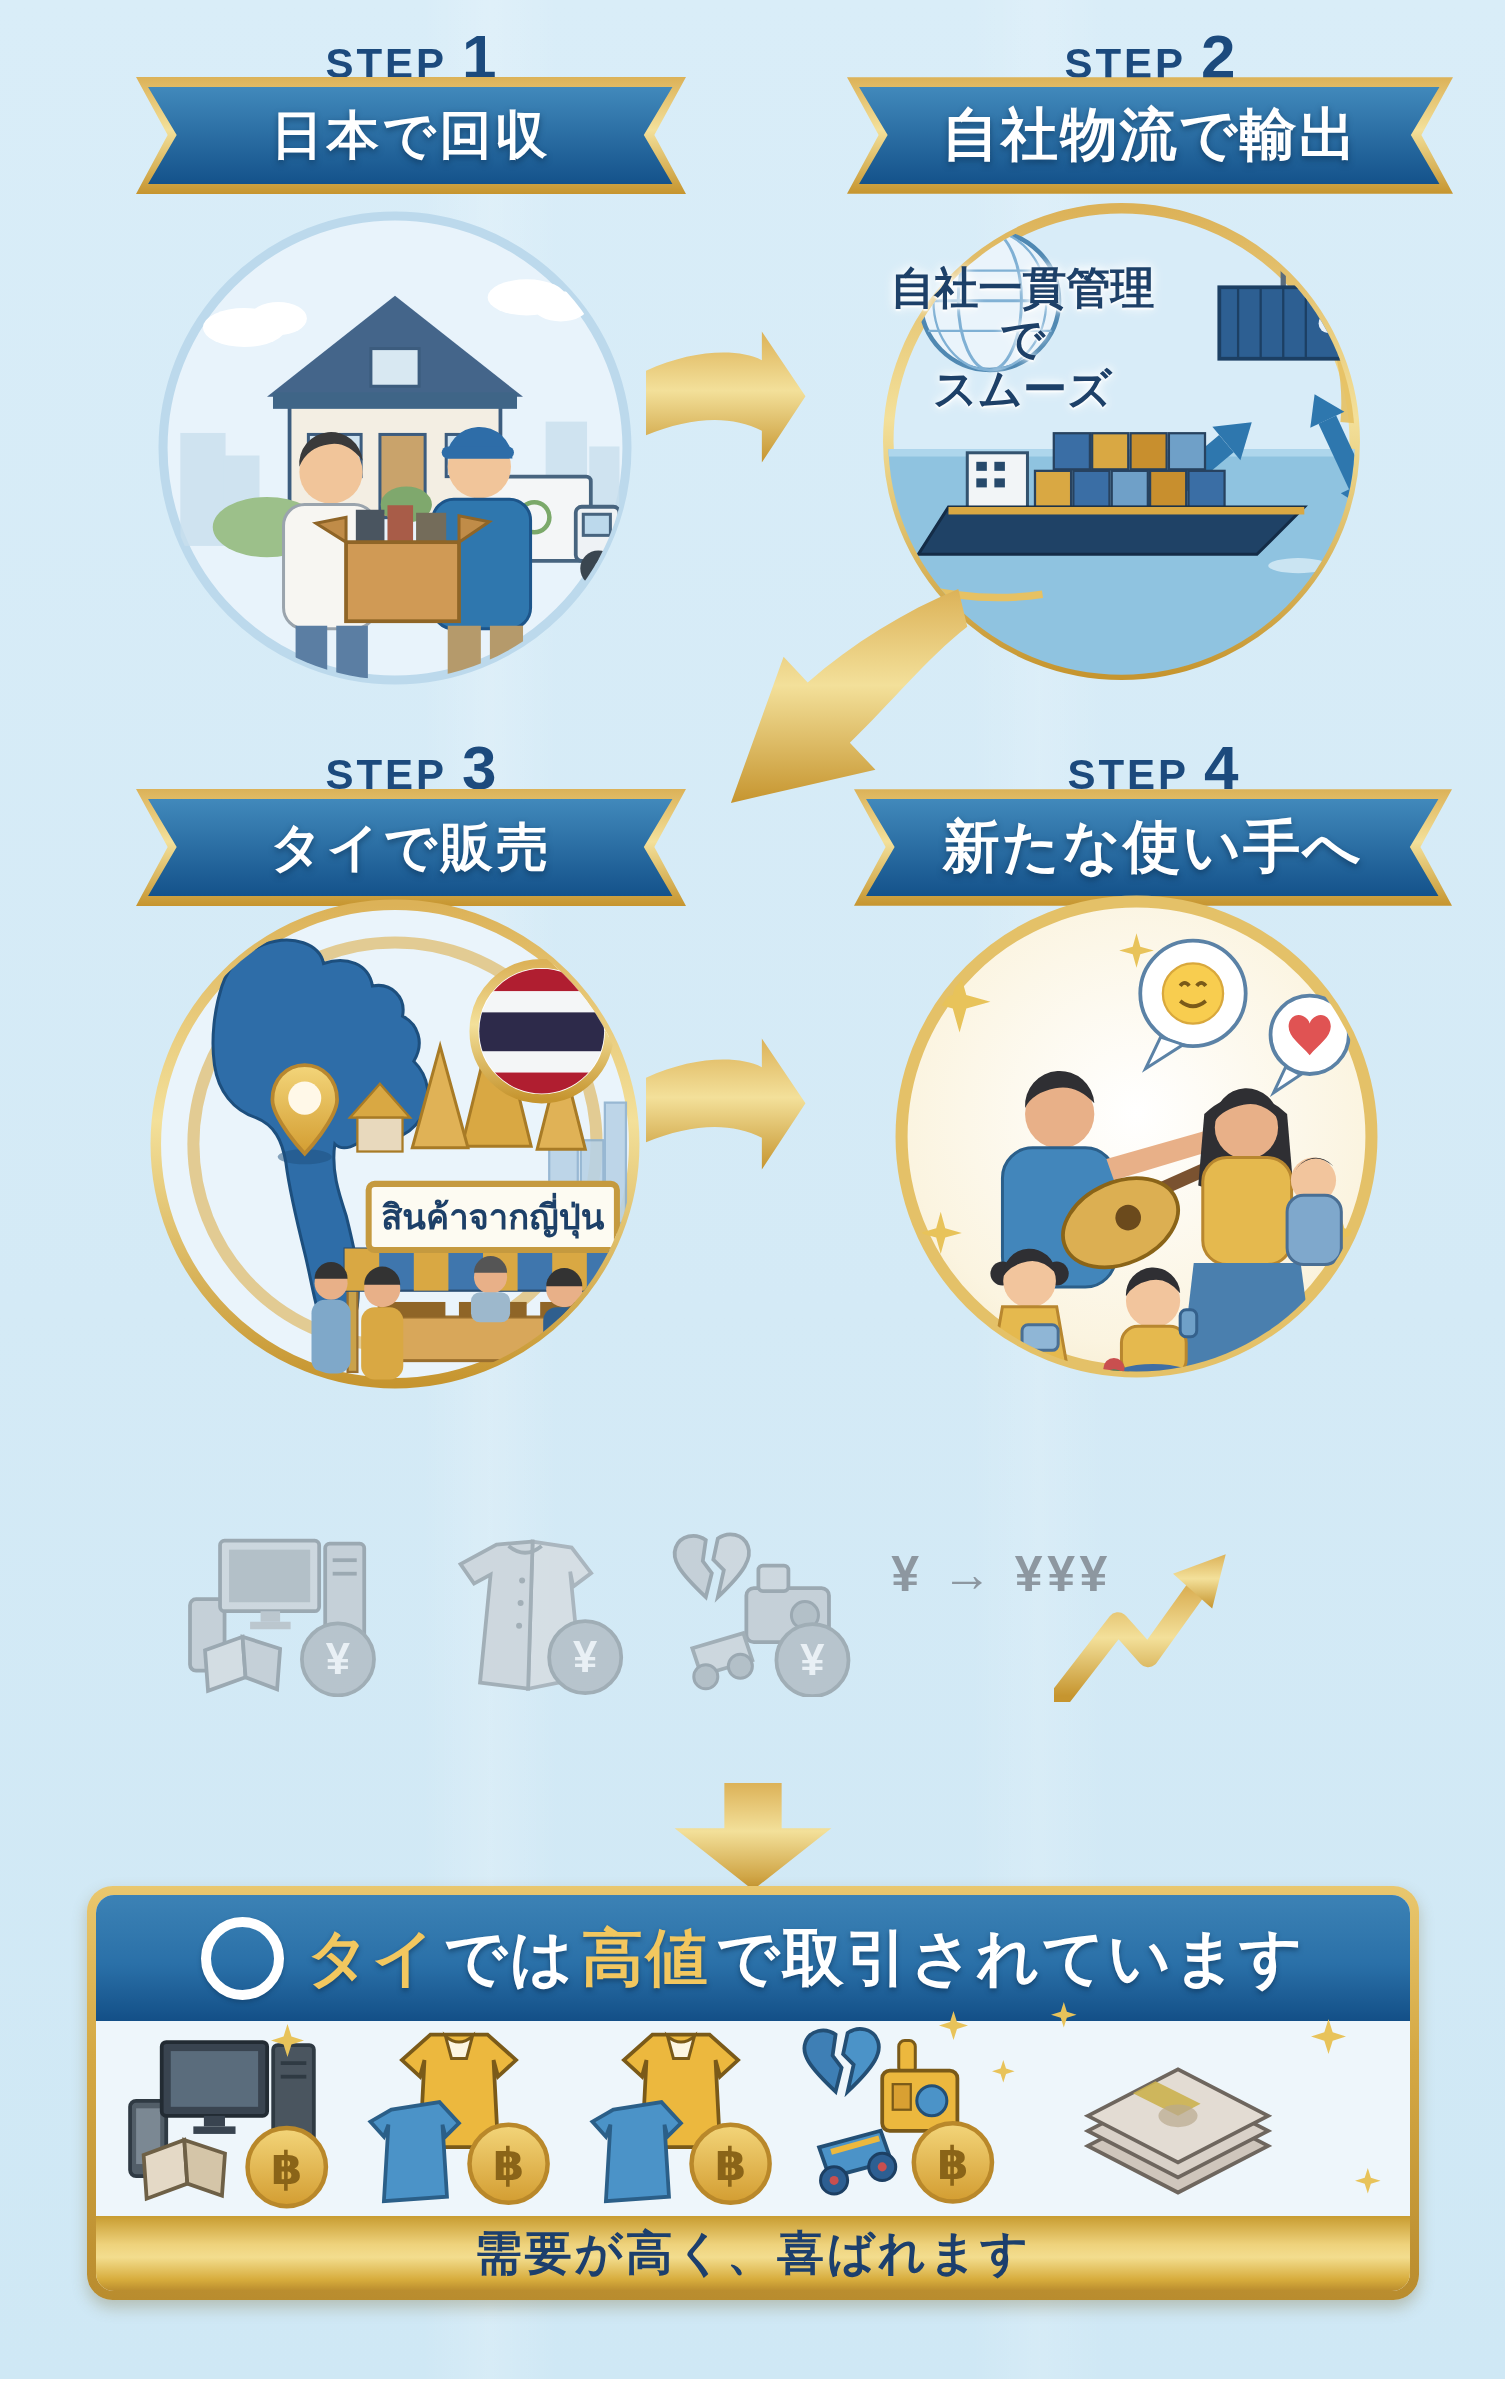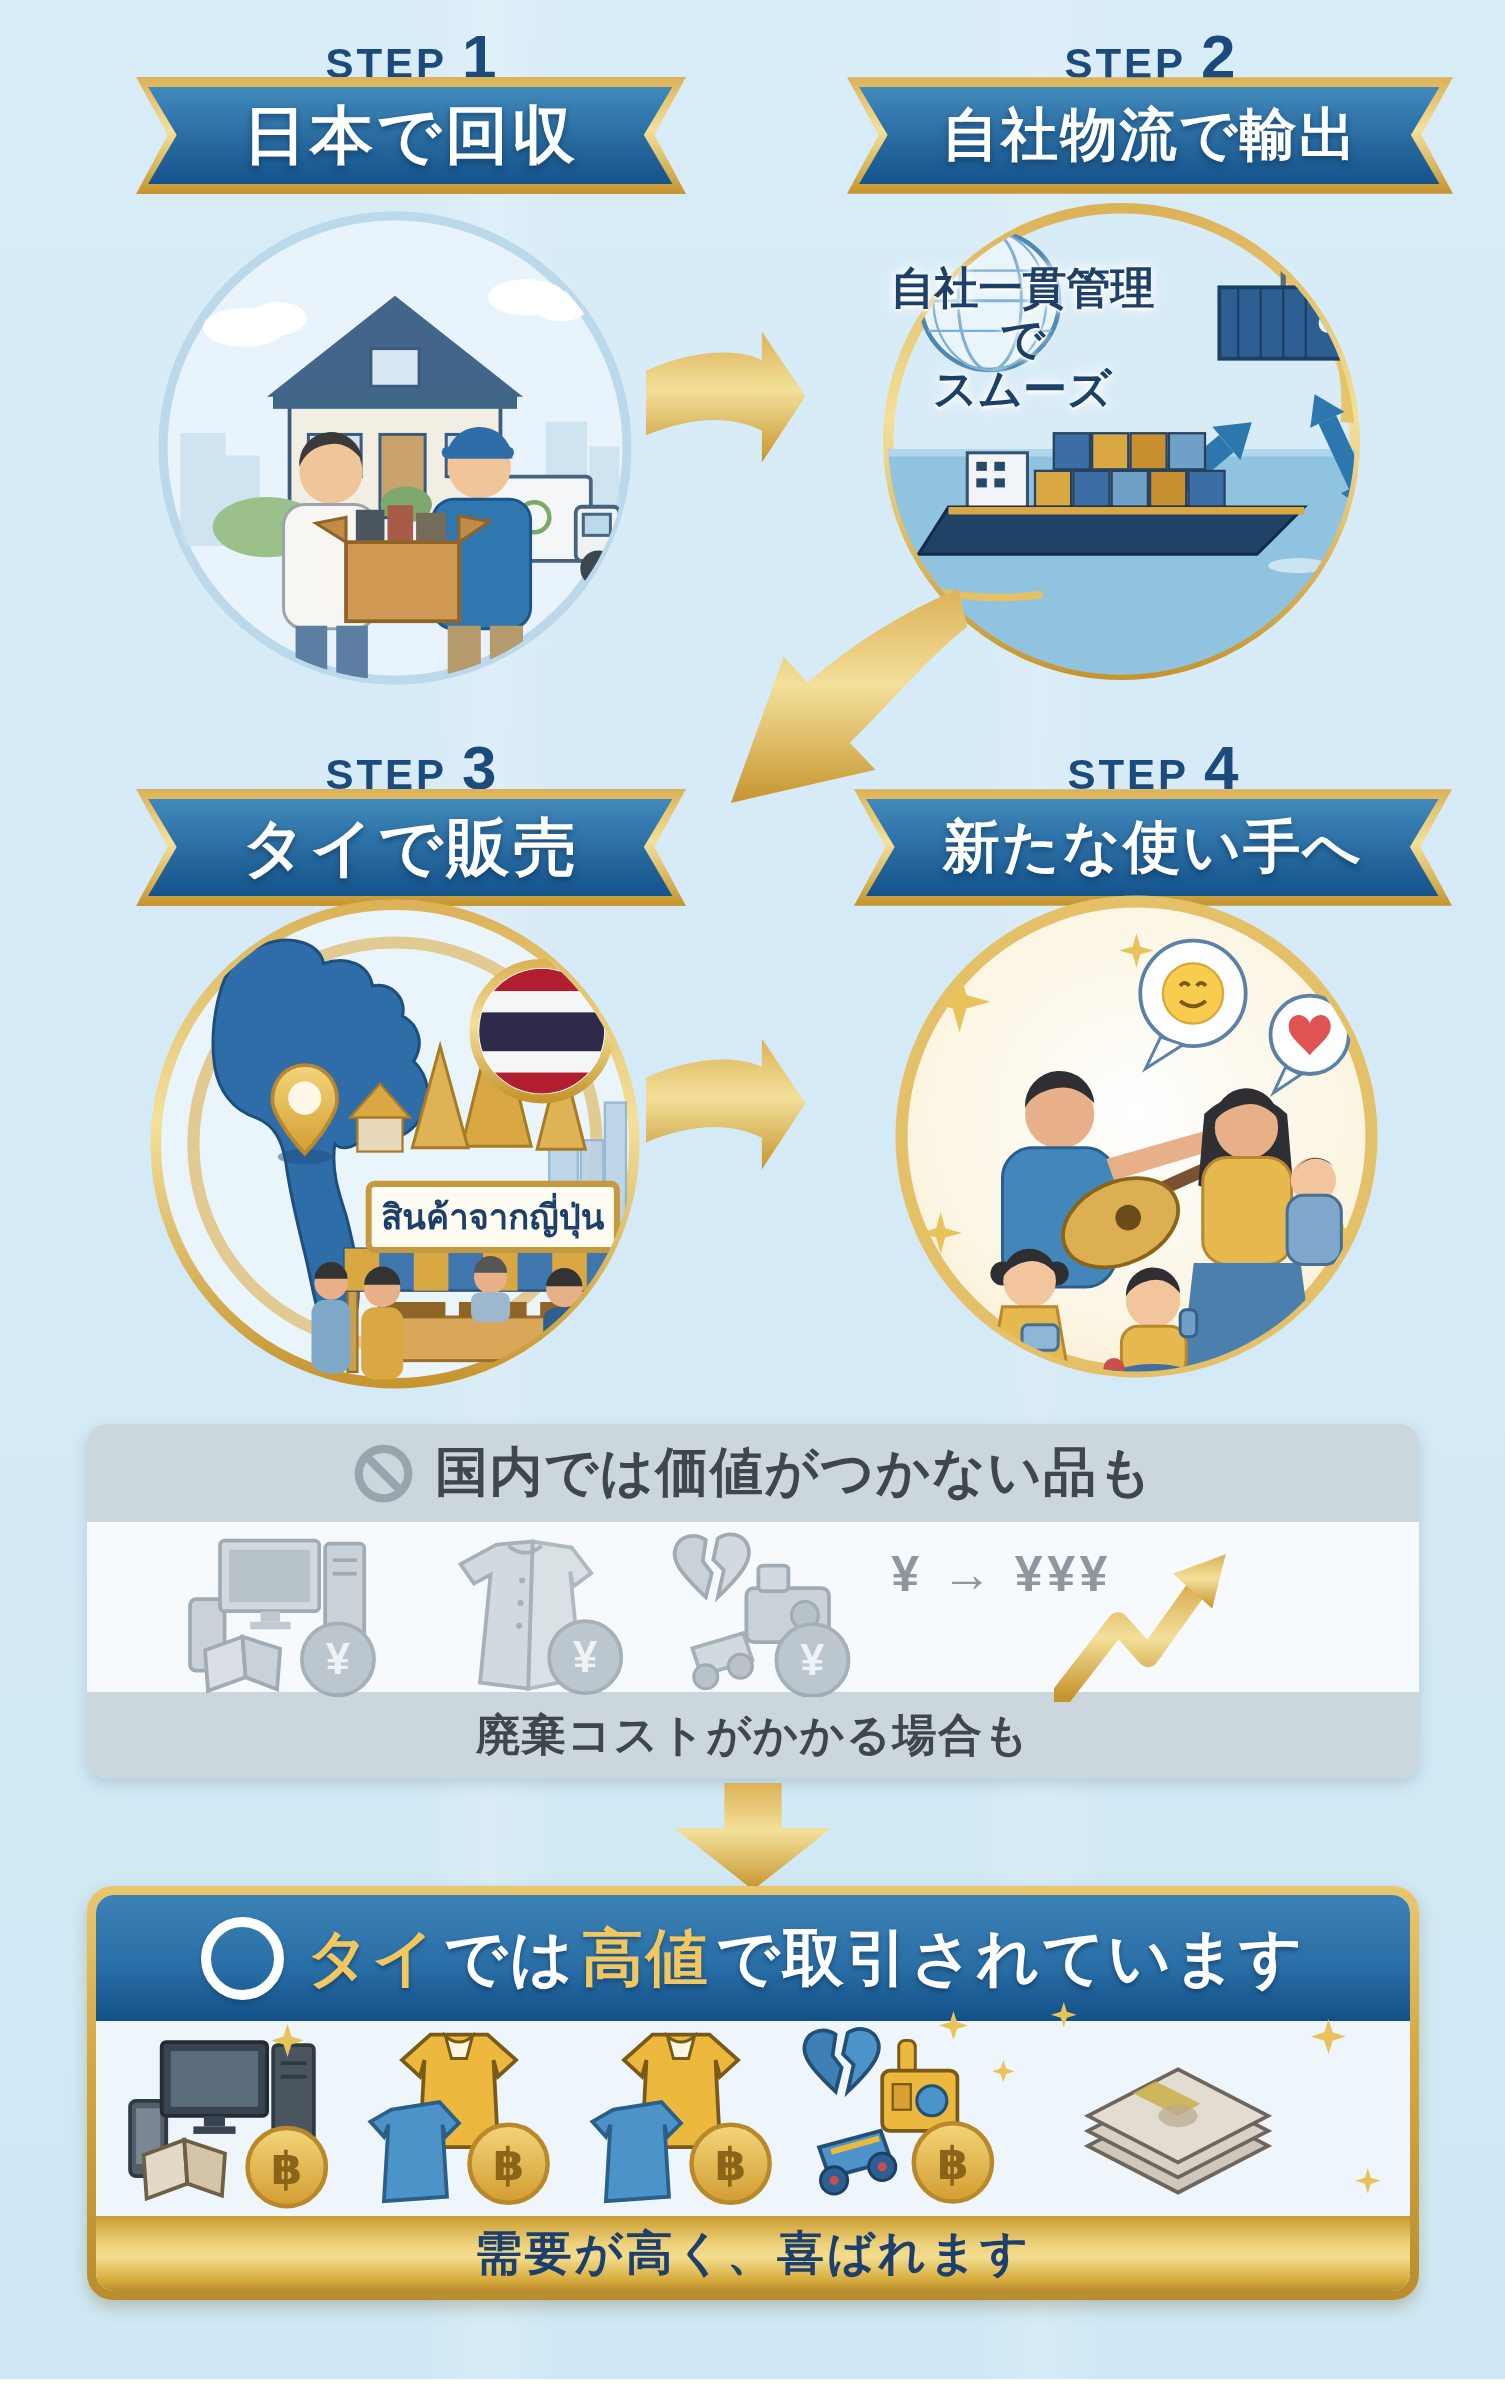--- a/index.html
+++ b/index.html
@@ -12,21 +12,21 @@
   
   .step-label{display:flex;align-items:baseline;justify-content:center;gap:15px;
     color:#1c4a7d;font-weight:800;letter-spacing:3px;}
   .step-label .word{font-size:42px;}
   .step-label .num{font-size:62px;letter-spacing:0;}
   
   .banner{position:absolute;}
   .banner svg{position:absolute;left:0;top:0;width:100%;height:100%;}
   .banner .banner-text{position:absolute;left:0;top:0;width:100%;height:100%;
     display:flex;align-items:center;justify-content:center;
-    color:#ffffff;font-weight:800;font-size:63px;letter-spacing:3.8px;
+    color:#ffffff;font-weight:800;font-size:52px;letter-spacing:3.8px;
     text-shadow:0 3px 6px rgba(8,40,72,.55);}
   .banner .banner-text.small{font-size:57px;letter-spacing:2.3px;}
   
   .scene{position:absolute;}
   .scene svg{position:absolute;left:0;top:0;width:100%;height:100%;}
   .caption{position:absolute;text-align:center;font-weight:800;color:#1d4068;font-size:44px;line-height:1.15;
     text-shadow:0 0 9px #ffffff,0 0 13.6px #ffffff,0 1.5px 1.5px rgba(255,255,255,.9);}
   
   .panel-gray{position:absolute;left:87px;top:1424px;width:1332px;height:354px;
     background:#f6fafc;border-radius:19.6px;box-shadow:0 6px 13.6px rgba(90,120,140,.25);
@@ -432,32 +432,20 @@
       </g>
     </svg>
   </div>
 
   <div class="abs" style="left:640px;top:1031px;width:173px;height:158px;">
     <svg viewBox="0 0 230 210" style="width:100%;height:100%">
       <path d="M8,62 C70,34 130,32 162,48 L162,10 L220,96 L162,184 L162,142 C120,120 66,124 8,148 Z" fill="url(#goldG)"></path>
     </svg>
   </div>
 
-  <div class="panel-gray">
-    <div class="band head">
-      <svg width="63" height="63" viewBox="0 0 84 84">
-        <circle cx="42" cy="42" r="33" fill="none" stroke="#99a5ad" stroke-width="11"></circle>
-        <line x1="19" y1="19" x2="65" y2="65" stroke="#99a5ad" stroke-width="11" stroke-linecap="round"></line>
-      </svg>
-      <span class="title">国内では価値がつかない品も</span>
-    </div>
-    <div class="band foot">
-      <span class="foot-text">廃棄コストがかかる場合も</span>
-    </div>
-  </div>
 
   <div class="abs" style="left:184px;top:1530px;width:199px;height:167px;opacity:.85">
     <svg viewBox="0 0 265 222" style="width:100%;height:100%">
       <rect x="8" y="92" width="46" height="95" rx="8" fill="#c3ccd3" stroke="#929ea7" stroke-width="5"></rect>
       <rect x="48" y="14" width="132" height="94" rx="6" fill="#cdd5db" stroke="#929ea7" stroke-width="5"></rect>
       <rect x="60" y="26" width="108" height="70" fill="#aeb9c1"></rect>
       <rect x="102" y="108" width="26" height="14" fill="#b7c1c8"></rect>
         <rect x="88" y="122" width="54" height="10" fill="#b7c1c8"></rect>
       <rect x="188" y="18" width="52" height="142" rx="6" fill="#c3ccd3" stroke="#929ea7" stroke-width="5"></rect>
       <line x1="198" y1="40" x2="230" y2="40" stroke="#929ea7" stroke-width="5"></line>

